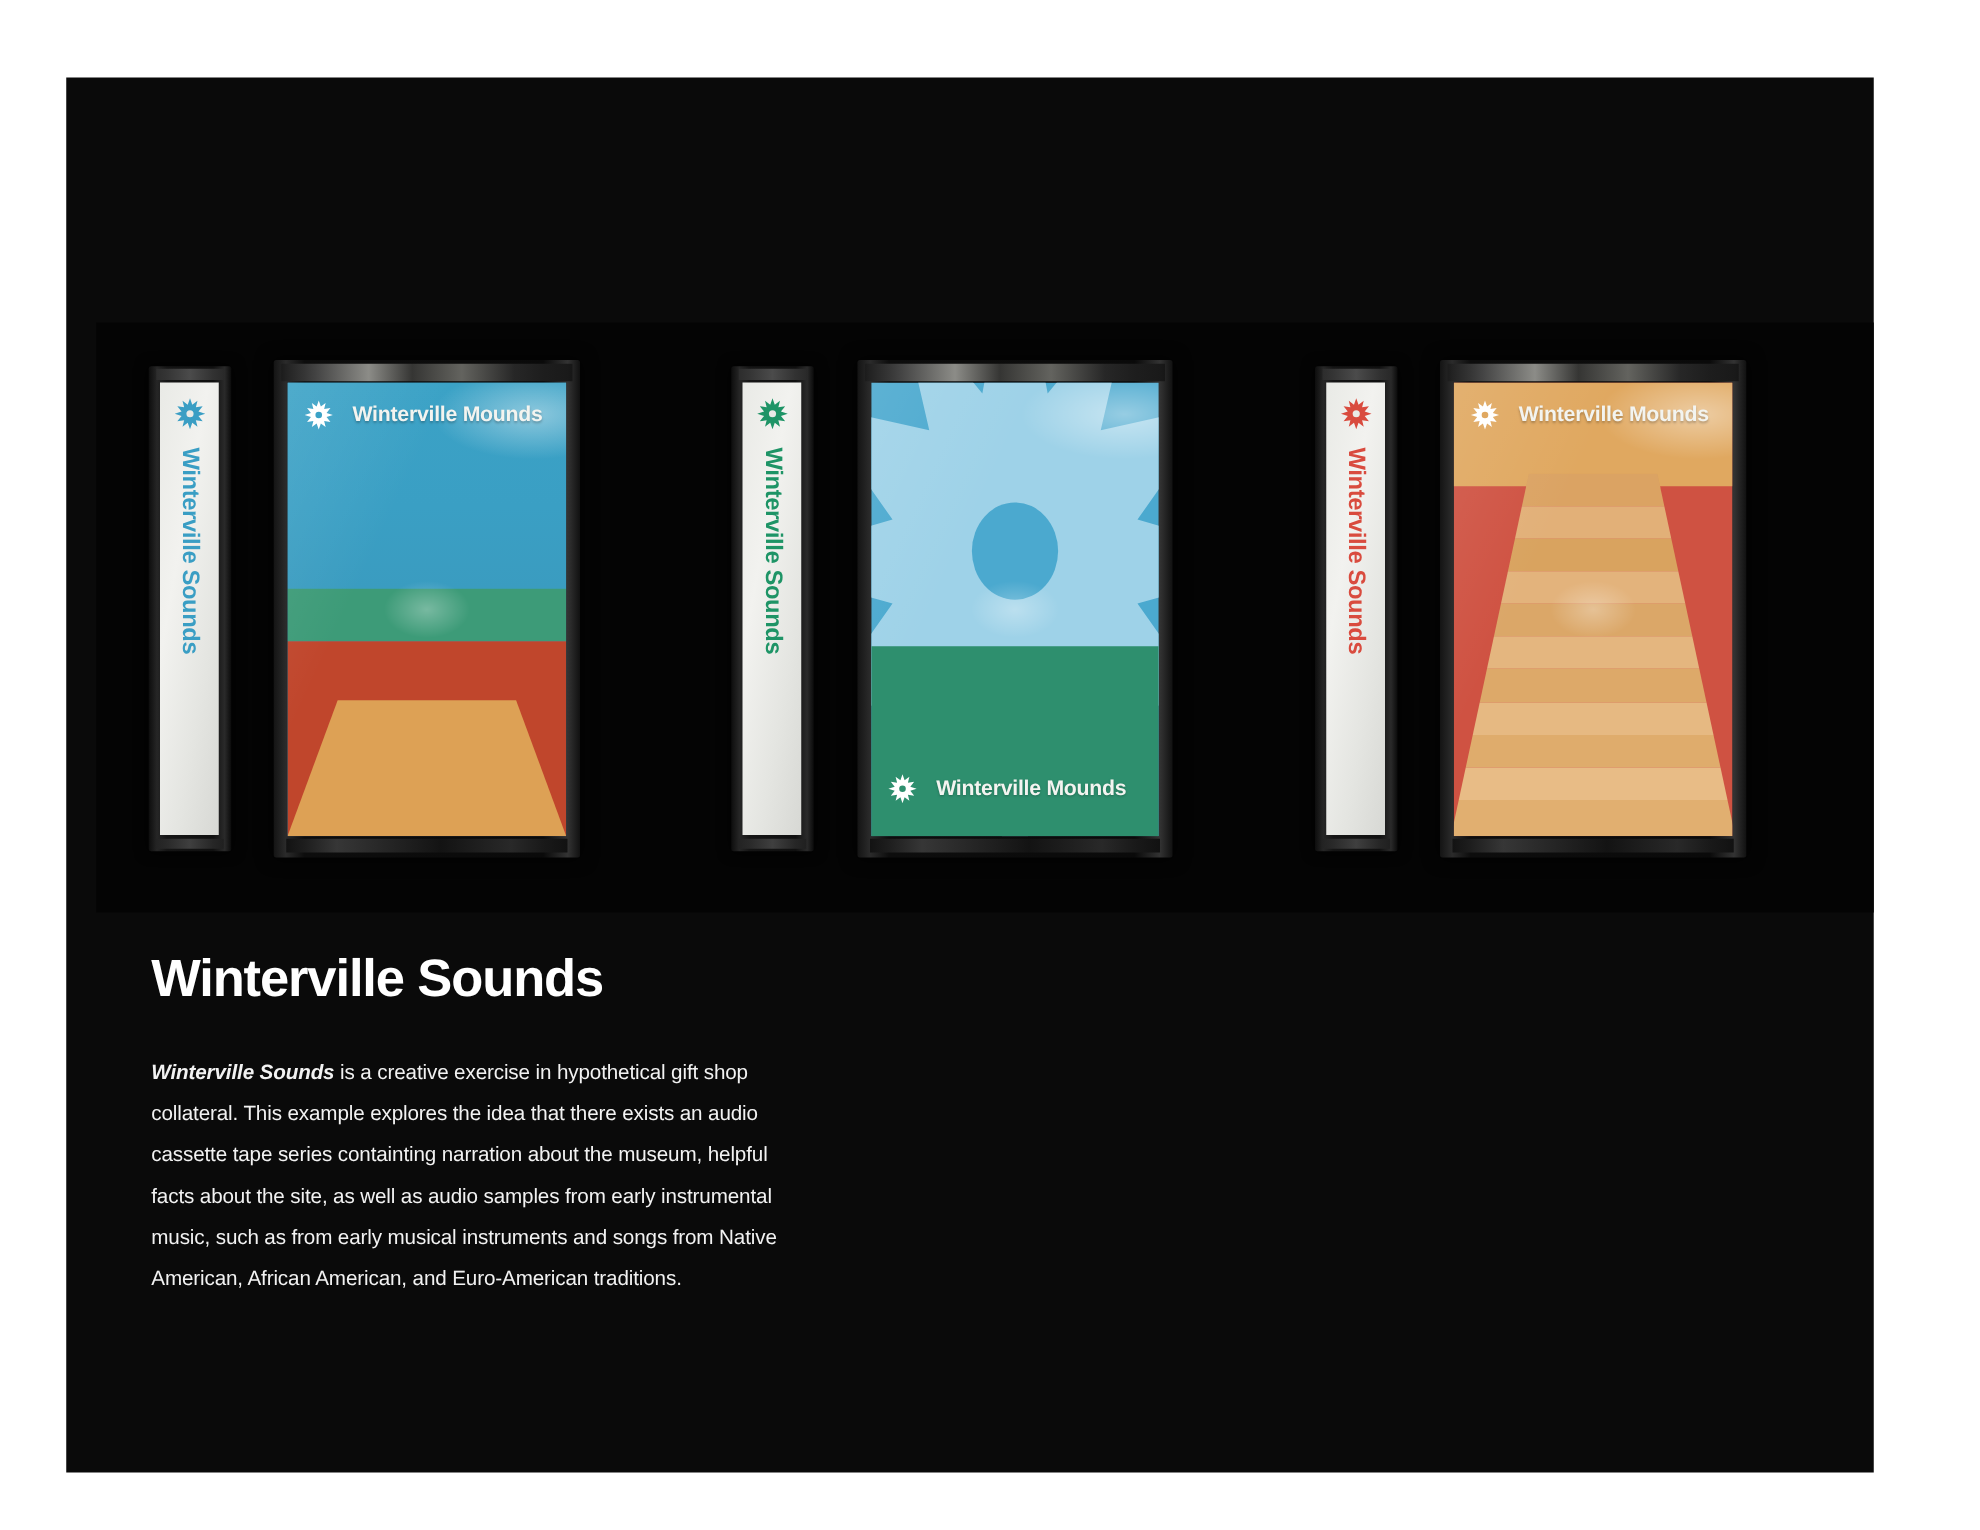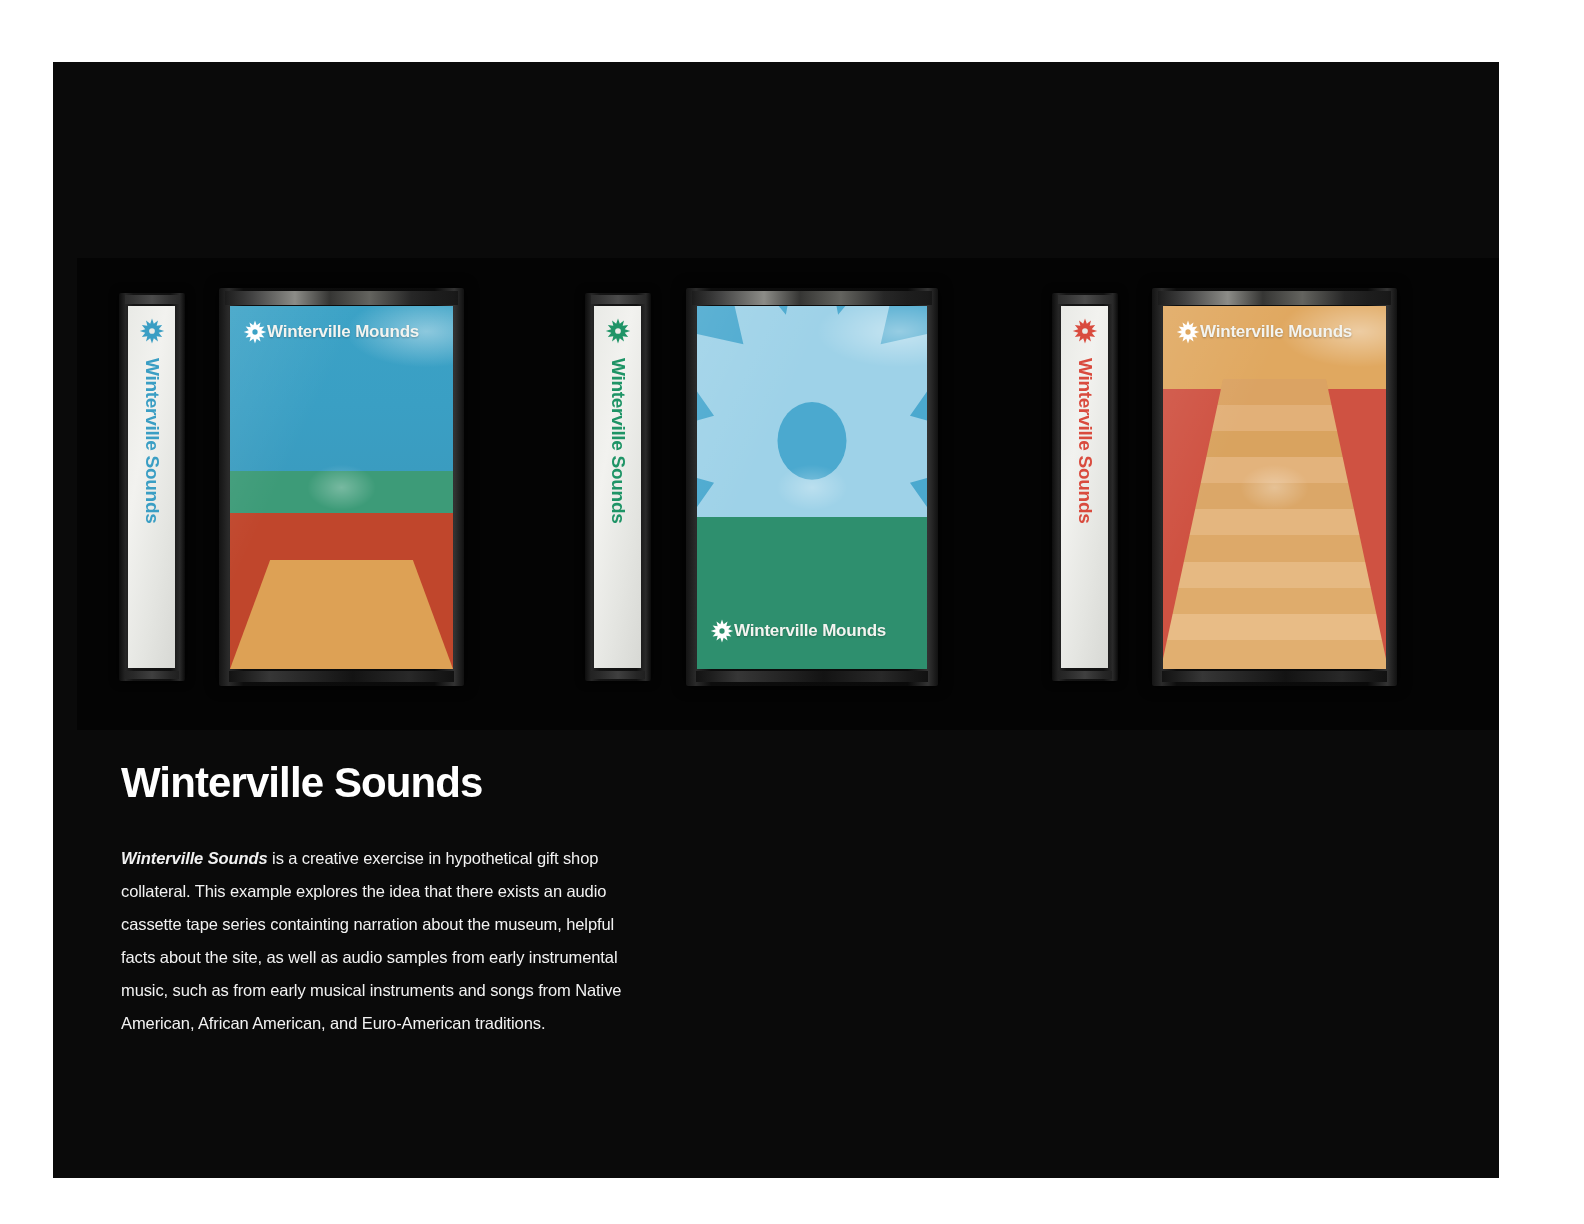--- a/index.html
+++ b/index.html
@@ -139,21 +139,21 @@
     background:
       radial-gradient(ellipse 58% 16% at 88% 7%, rgba(255,255,255,0.42), rgba(255,255,255,0) 62%),
       radial-gradient(ellipse 22% 9% at 50% 50%, rgba(255,255,255,0.30), rgba(255,255,255,0) 70%),
       linear-gradient(115deg, rgba(255,255,255,0.10) 0%, rgba(255,255,255,0) 34%);
   }
   .cover-title {
     position: absolute;
     left: 13px;
     display: flex;
     align-items: center;
-    gap: 0;
+    gap: 15px;
     z-index: 4;
   }
   .cover-title.top    { top: 14px; }
   .cover-title.bottom { bottom: 26px; }
   .cover-title .mark { width: 24px; height: 24px; flex: 0 0 auto; }
   .cover-title .tx {
     color: #f3f4f0;
     font-size: 17px;
     font-weight: 700;
     letter-spacing: -0.2px;

